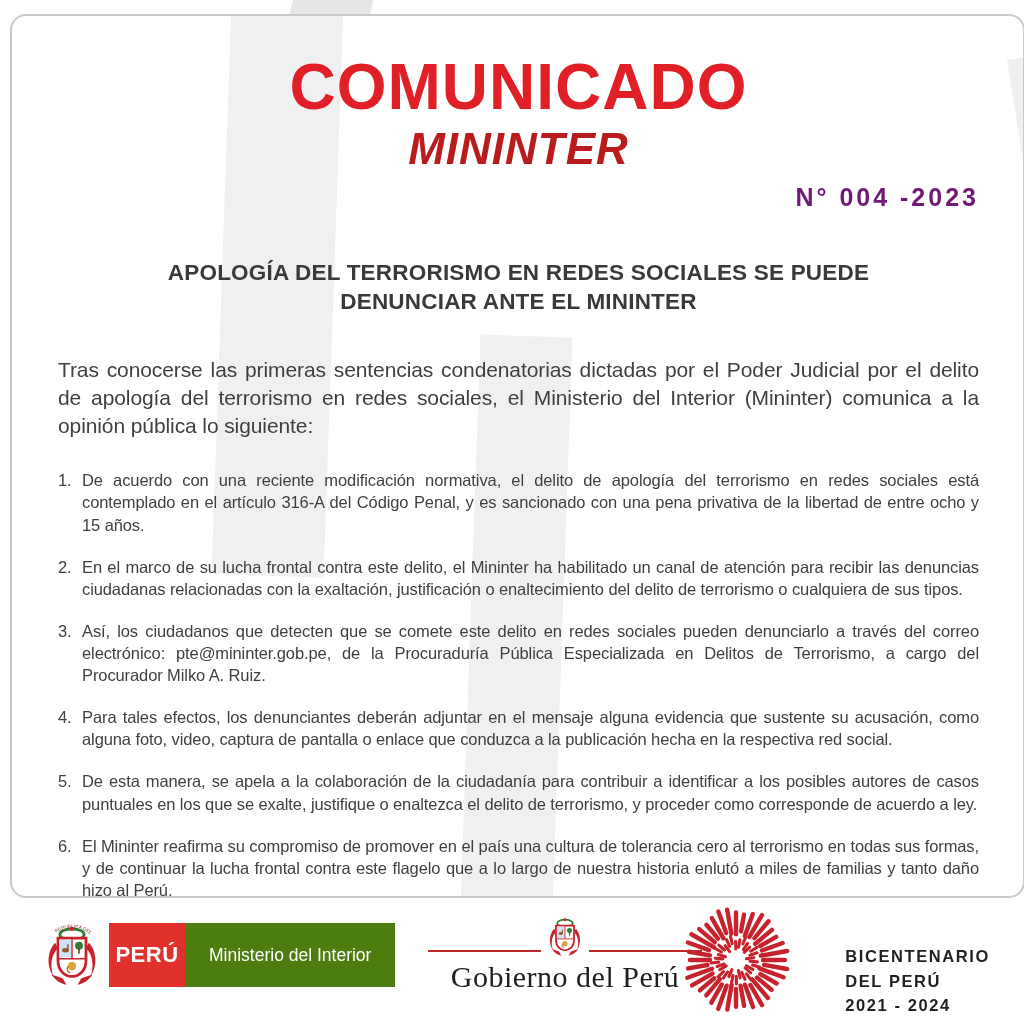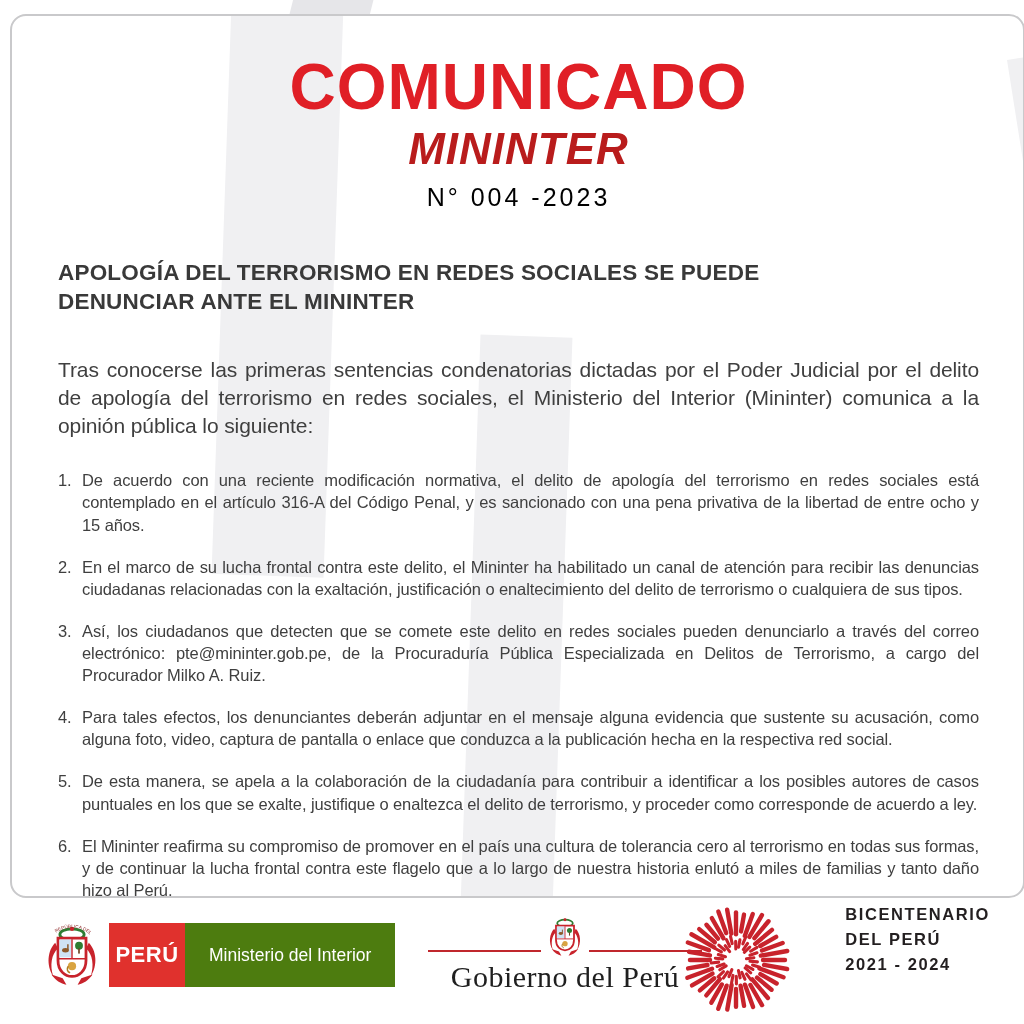--- a/index.html
+++ b/index.html
@@ -29,25 +29,25 @@
 
   .masthead{text-align:center;}
   .m-comunicado{
     font-size:64px;font-weight:800;color:#e01f26;letter-spacing:1px;line-height:1.05;
   }
   .m-org{
     font-size:44px;font-weight:800;font-style:italic;color:#b91c1c;
     letter-spacing:1px;line-height:1.1;margin-top:4px;
   }
   .m-number{
-    font-size:25px;font-weight:400;color:#000000;letter-spacing:3px;margin-top:9px;
+    font-size:25px;font-weight:700;color:#701a75;letter-spacing:3px;margin-top:9px;text-align:right;
   }
 
   .doc-title{
-    margin-top:46px;text-align:left;
+    margin-top:46px;text-align:center;
     font-size:22.5px;font-weight:700;color:#393939;line-height:1.32;letter-spacing:.2px;
   }
 
   .intro{
     margin-top:39px;font-size:21px;line-height:1.34;text-align:justify;letter-spacing:-.1px;
   }
 
   .list{margin-top:29px;}
   .item{display:flex;margin-bottom:20px;font-size:16.5px;line-height:1.34;letter-spacing:-.1px;}
   .item-num{flex:none;width:24px;}
@@ -71,21 +71,21 @@
 
   .footer-center{position:absolute;left:428px;top:14px;width:274px;}
   .gob-row{display:flex;align-items:flex-end;}
   .gob-line{flex:1;height:2px;background:#c0272d;margin-bottom:7px;}
   .escudo-small{width:36px;height:45px;margin:0 6px;}
   .gob-text{
     font-family:"Liberation Serif",serif;font-size:30px;color:#1f1f1f;
     text-align:center;margin-top:1px;letter-spacing:.5px;
   }
 
-  .footer-right{position:absolute;right:34px;top:2px;display:flex;align-items:flex-start;gap:38px;}
+  .footer-right{position:absolute;right:34px;top:2px;display:flex;align-items:flex-end;gap:38px;}
   .sunburst{width:116px;height:116px;margin-right:13px;}
   .bicent-text{
     font-size:16.5px;font-weight:700;letter-spacing:1.6px;color:#231f20;line-height:1.5;
   }
 </style>
 </head>
 <body>
 
 <svg width="0" height="0" style="position:absolute" aria-hidden="true">
   <defs>

